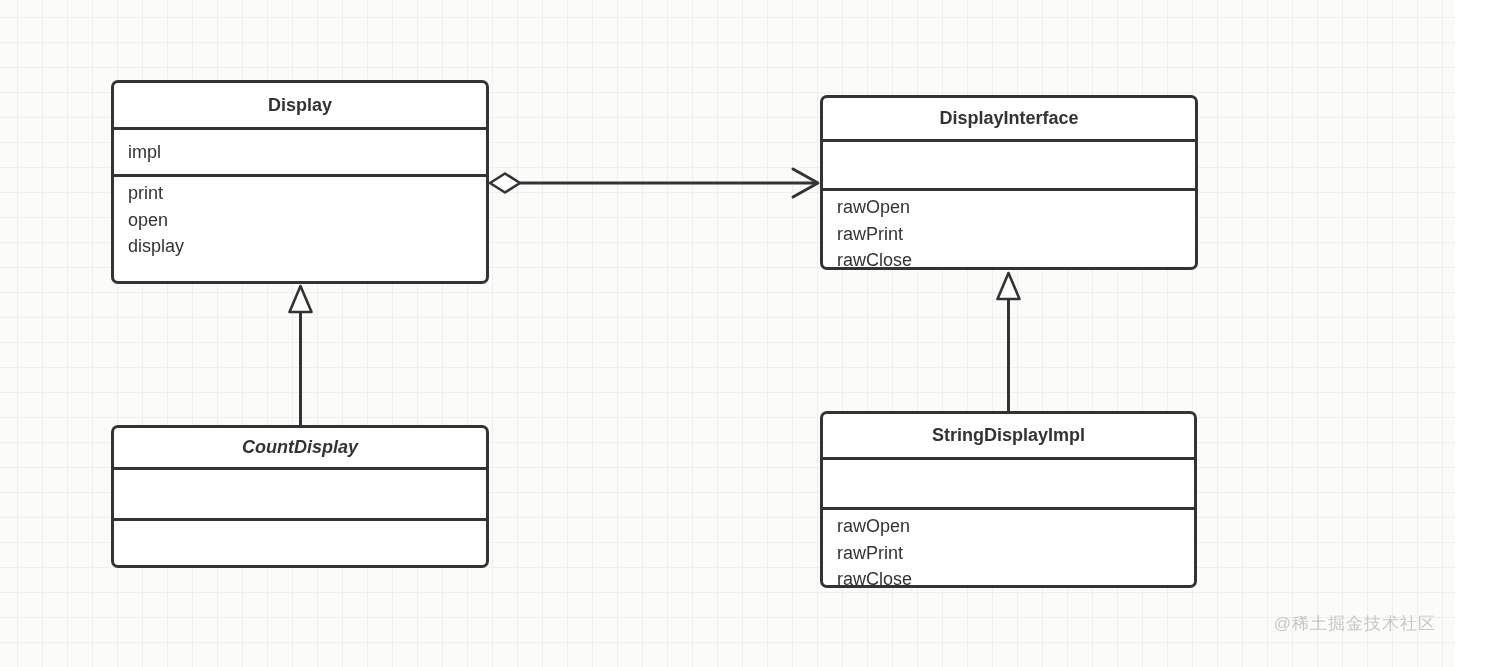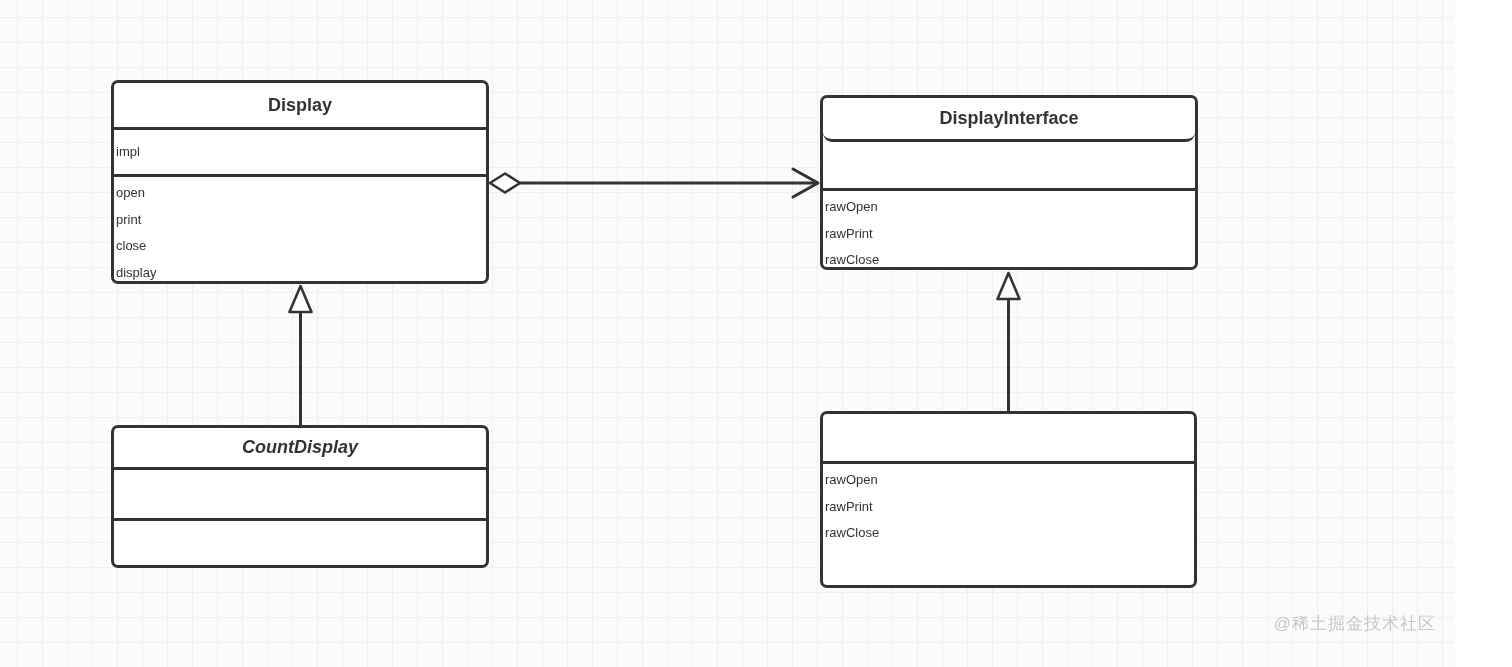--- a/index.html
+++ b/index.html
@@ -70,32 +70,32 @@
     display:flex;
     flex-direction:column;
     justify-content:center;
   }
   .uml-methods{
     flex:1 1 auto;
     padding-top:3px;
     overflow:hidden;
   }
   .member{
-    font-size:13px;
+    font-size:18px;
     line-height:26.5px;
-    padding-left:2px;
+    padding-left:14px;
     white-space:nowrap;
   }
   
   #box-display          {left:111px; top:80px;  width:378px; height:204px;}
   #box-display .uml-title{height:47px;}
   #box-display .uml-attrs{height:47px;}
 
   #box-display-interface{left:820px; top:95px;  width:378px; height:175px;}
-  #box-display-interface .uml-title{height:44px;border-radius:9px;}
+  #box-display-interface .uml-title{height:44px;}
   #box-display-interface .uml-attrs{height:49px;}
 
   #box-count-display    {left:111px; top:425px; width:378px; height:143px;font-style:italic;}
   #box-count-display .uml-title{height:42px;}
   #box-count-display .uml-attrs{height:51px;}
 
   #box-string-display-impl{left:820px; top:411px; width:377px; height:177px;}
   #box-string-display-impl .uml-title{height:46px;}
   #box-string-display-impl .uml-attrs{height:50px;}
 
@@ -131,43 +131,43 @@
       <polygon points="1008.5,273 997.5,299 1019.5,299"></polygon>
     </g>
   </svg>
 
   <div class="uml-class" id="box-display">
     <div class="uml-title">Display</div>
     <div class="uml-attrs">
       <div class="member">impl</div>
     </div>
     <div class="uml-methods">
+      <div class="member">print</div>
       <div class="member">open</div>
-      <div class="member">print</div>
-      <div class="member">close</div>
       <div class="member">display</div>
     </div>
   </div>
 
   <div class="uml-class" id="box-display-interface">
     <div class="uml-title">DisplayInterface</div>
     <div class="uml-attrs"></div>
     <div class="uml-methods">
       <div class="member">rawOpen</div>
       <div class="member">rawPrint</div>
       <div class="member">rawClose</div>
     </div>
   </div>
 
   <div class="uml-class" id="box-count-display">
     <div class="uml-title">CountDisplay</div>
     <div class="uml-attrs"></div>
   </div>
 
   <div class="uml-class" id="box-string-display-impl">
+    <div class="uml-title">StringDisplayImpl</div>
     <div class="uml-attrs"></div>
     <div class="uml-methods">
       <div class="member">rawOpen</div>
       <div class="member">rawPrint</div>
       <div class="member">rawClose</div>
     </div>
   </div>
 
   <div class="watermark">@稀土掘金技术社区</div>
 </div>

